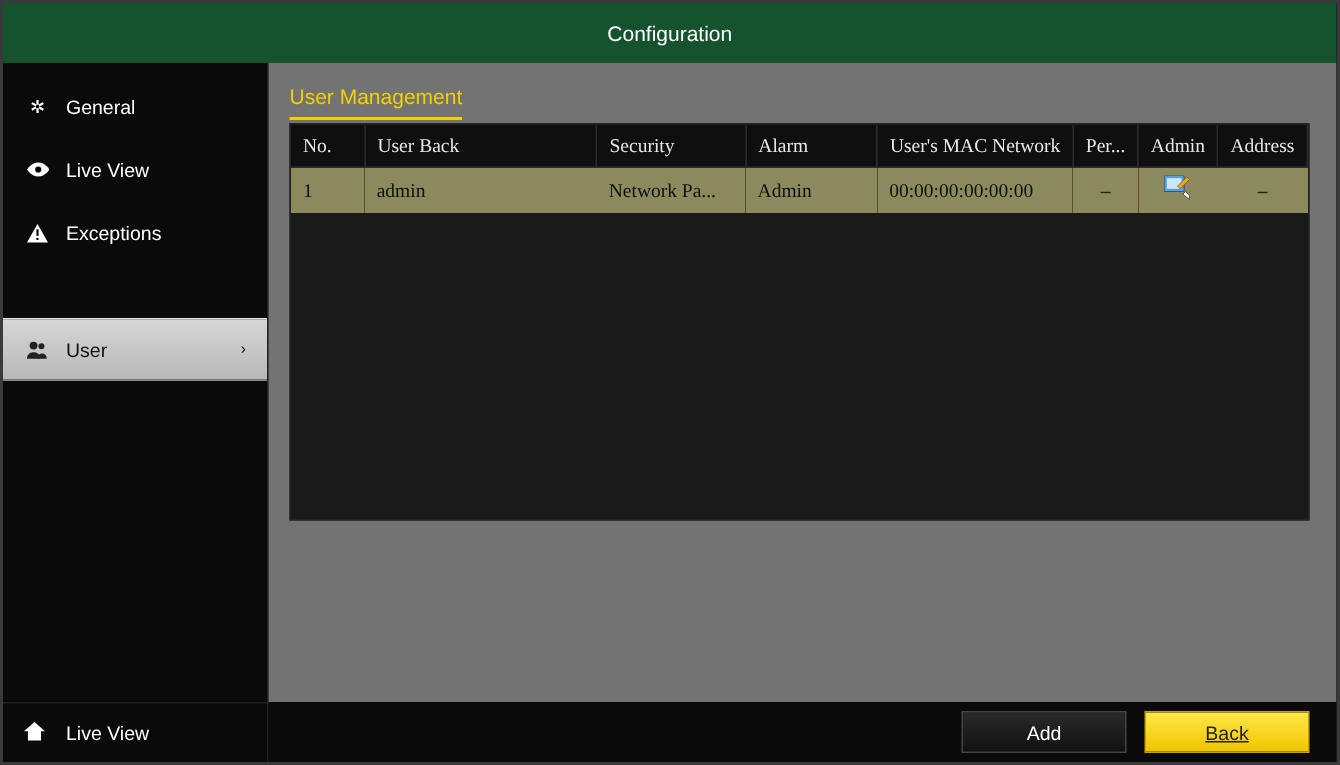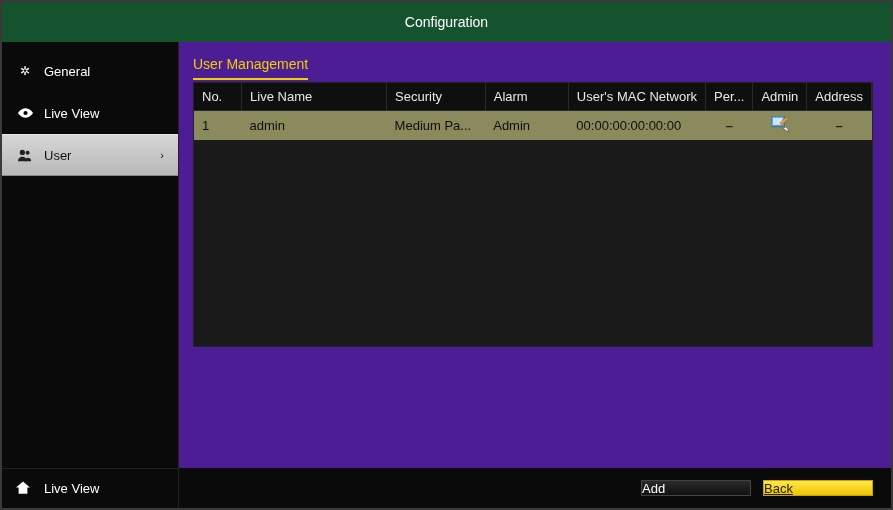--- a/index.html
+++ b/index.html
@@ -40,52 +40,54 @@
       align-items: center;
       padding: 0 14px;
       cursor: pointer;
       color: #fff;
     }
     .sidebar-item.active {
       background: linear-gradient(#d6d6d6, #b8b8b8);
       color: #111;
       border-top: 1px solid #e8e8e8;
       border-bottom: 1px solid #8a8a8a;
+      margin-top: 36px;
     }
     .sidebar-item .s-icon {
       width: 18px;
       height: 18px;
       display: inline-flex;
       align-items: center;
       justify-content: center;
       margin-right: 10px;
       font-size: 12px;
     }
     .sidebar-item .chev {
       margin-left: auto;
       font-size: 11px;
     }
     .main {
       flex: 1;
       padding: 10px 18px 10px 14px;
-      background: #4c1d95;
+      background: #737373;
     }
     .section-title {
       color: #f0d000;
       font-size: 14px;
       padding: 4px 0 6px 0;
       display: inline-block;
       border-bottom: 2px solid #f0d000;
       margin-bottom: 2px;
     }
     .table-wrap {
       border: 1px solid #222;
       background: #1a1a1a;
       height: 265px;
       overflow: hidden;
+      font-family: Liberation Serif, serif;
     }
     table {
       width: 100%;
       border-collapse: collapse;
     }
     thead tr {
       background: #0f0f0f;
     }
     th {
       text-align: left;
@@ -150,25 +152,25 @@
       cursor: pointer;
     }
     .live-view-btn .s-icon {
       width: 18px;
       margin-right: 10px;
       font-size: 13px;
     }
     .spacer { flex: 1; }
     .action-btn {
       width: 110px;
-      height: 16px;
+      height: 28px;
       margin-left: 12px;
       display: flex;
       align-items: center;
-      justify-content: flex-start;
+      justify-content: center;
       font-size: 13px;
       cursor: pointer;
       border: 1px solid #444;
       background: linear-gradient(#2a2a2a, #111);
       color: #fff;
     }
     .action-btn.primary {
       background: linear-gradient(#ffe84a, #f0c400);
       color: #222;
       border: 1px solid #c9a400;
@@ -189,20 +191,30 @@
       <span>General</span>
     </div>
     <div class="sidebar-item">
       <span class="s-icon">
         <svg width="15" height="10" viewBox="0 0 16 10">
             <path d="M8 0 C3 0 0 5 0 5 C0 5 3 10 8 10 C13 10 16 5 16 5 C16 5 13 0 8 0 Z" fill="#fff"></path>
             <circle cx="8" cy="5" r="2.2" fill="#000"></circle>
           </svg>
       </span>
       <span>Live View</span>
+    </div>
+    <div class="sidebar-item">
+      <span class="s-icon">
+        <svg width="14" height="13" viewBox="0 0 16 14">
+            <path d="M8 0 L16 14 L0 14 Z" fill="#fff"></path>
+            <rect x="7.2" y="4" width="1.6" height="5" fill="#000"></rect>
+            <rect x="7.2" y="10.5" width="1.6" height="1.6" fill="#000"></rect>
+          </svg>
+      </span>
+      <span>Exceptions</span>
     </div>
     <div class="sidebar-item active">
       <span class="s-icon">
         <svg width="14" height="14" viewBox="0 0 16 16">
             <circle cx="5" cy="5" r="3" fill="#222"></circle>
             <path d="M0 15 C0 11 3 10 5 10 C7 10 10 11 10 15 Z" fill="#222"></path>
             <circle cx="11" cy="5.5" r="2.3" fill="#222"></circle>
             <path d="M8 15 C8 12 10 11 11.5 11 C13 11 15 12 15 15 Z" fill="#222"></path>
           </svg>
       </span>
@@ -221,34 +233,34 @@
             <col style="width:100px">
             <col style="width:90px">
             <col>
             <col style="width:42px">
             <col style="width:42px">
             <col style="width:52px">
         </colgroup>
         <thead>
           <tr>
             <th>No.</th>
-            <th>Live Name</th>
+            <th>User Back</th>
             <th>Security</th>
             <th>Alarm</th>
             <th>User's MAC Network</th>
             <th>Per...</th>
             <th>Admin</th>
             <th>Address</th>
           </tr>
         </thead>
         <tbody>
           <tr>
             <td>1</td>
             <td>admin</td>
-            <td>Medium Pa...</td>
+            <td>Network Pa...</td>
             <td>Admin</td>
             <td>00:00:00:00:00:00</td>
             <td class="cell-center"><span class="dash">–</span></td>
             <td class="edit-cell">
               <span class="edit-box"></span>
               <span class="edit-icon-svg">
                 <svg width="18" height="16" viewBox="0 0 20 18">
                   <rect x="0" y="0" width="15" height="12" rx="1" fill="#5aa0d8" stroke="#2b5a86" stroke-width="0.8"></rect>
                   <rect x="2" y="2" width="11" height="8" fill="#cfe6f7"></rect>
                   <path d="M10 8 L17 1 L19 3 L12 10 Z" fill="#e8a23a" stroke="#8a5a12" stroke-width="0.6"></path>

